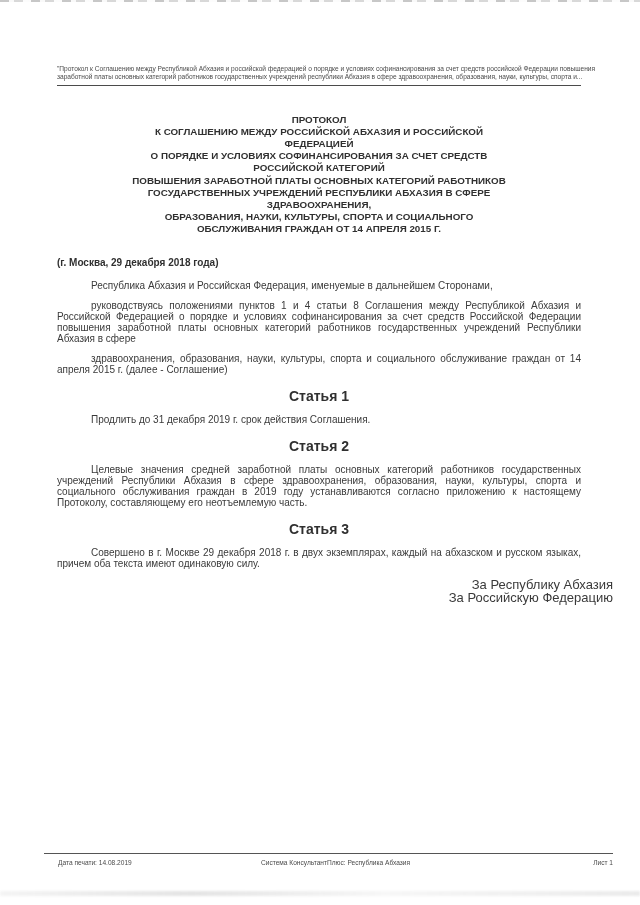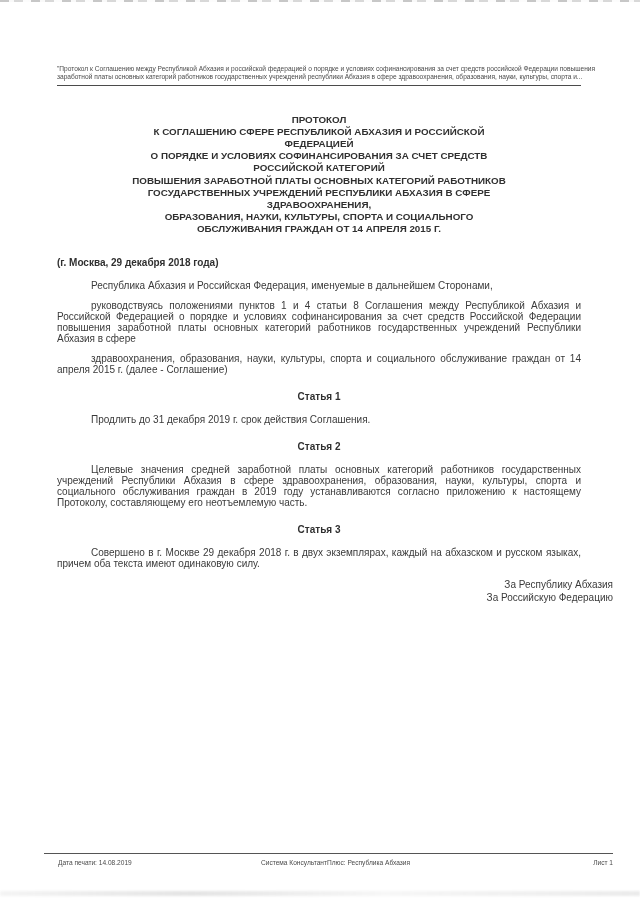--- a/index.html
+++ b/index.html
@@ -43,27 +43,27 @@
     margin-top:21px;margin-bottom:12px;font-weight:bold;
     font-size:10px;line-height:11px;color:#303030;
   }
 
   p{margin:0 0 9px;font-size:10px;line-height:11px;color:#3a3a3a;}
   .just{text-align:justify;}
   .indent{text-indent:34px;}
   .indent2{text-indent:64px;}
 
   h2{
-    font-size:10px;line-height:11px;font-weight:bold;text-align:center;
+    font-size:14px;line-height:11px;font-weight:bold;text-align:center;
     color:#303030;margin:16px 0 12px;
   }
 
   .sig{
     margin-top:8px;margin-right:-32px;text-align:right;
-    font-size:10px;line-height:13.5px;color:#3a3a3a;
+    font-size:13px;line-height:13.5px;color:#3a3a3a;
   }
 
   .footer{
     position:absolute;left:44px;right:27px;top:853px;
     border-top:1px solid #555;padding-top:5px;
   }
   .footer-row{
     display:flex;align-items:baseline;
     font-size:6.6px;line-height:8px;color:#4a4a4a;
   }
@@ -79,21 +79,21 @@
 <div class="page">
 
   <div class="hnote">
     <div>"Протокол к Соглашению между Республикой Абхазия и российской федерацией о порядке и условиях софинансирования за счет средств российской Федерации повышения</div>
     <div>заработной платы основных категорий работников государственных учреждений республики Абхазия в сфере здравоохранения, образования, науки, культуры, спорта и...</div>
   </div>
   <div class="hrule"></div>
 
   <div class="title">
     <div>ПРОТОКОЛ</div>
-    <div>К СОГЛАШЕНИЮ СФЕРЕ РЕСПУБЛИКОЙ АБХАЗИЯ И РОССИЙСКОЙ</div>
+    <div>К СОГЛАШЕНИЮ МЕЖДУ РОССИЙСКОЙ АБХАЗИЯ И РОССИЙСКОЙ</div>
     <div>ФЕДЕРАЦИЕЙ</div>
     <div>О ПОРЯДКЕ И УСЛОВИЯХ СОФИНАНСИРОВАНИЯ ЗА СЧЕТ СРЕДСТВ</div>
     <div>РОССИЙСКОЙ КАТЕГОРИЙ</div>
     <div>ПОВЫШЕНИЯ ЗАРАБОТНОЙ ПЛАТЫ ОСНОВНЫХ КАТЕГОРИЙ РАБОТНИКОВ</div>
     <div>ГОСУДАРСТВЕННЫХ УЧРЕЖДЕНИЙ РЕСПУБЛИКИ АБХАЗИЯ В СФЕРЕ</div>
     <div>ЗДРАВООХРАНЕНИЯ,</div>
     <div>ОБРАЗОВАНИЯ, НАУКИ, КУЛЬТУРЫ, СПОРТА И СОЦИАЛЬНОГО</div>
     <div>ОБСЛУЖИВАНИЯ ГРАЖДАН ОТ 14 АПРЕЛЯ 2015 Г.</div>
   </div>
 

